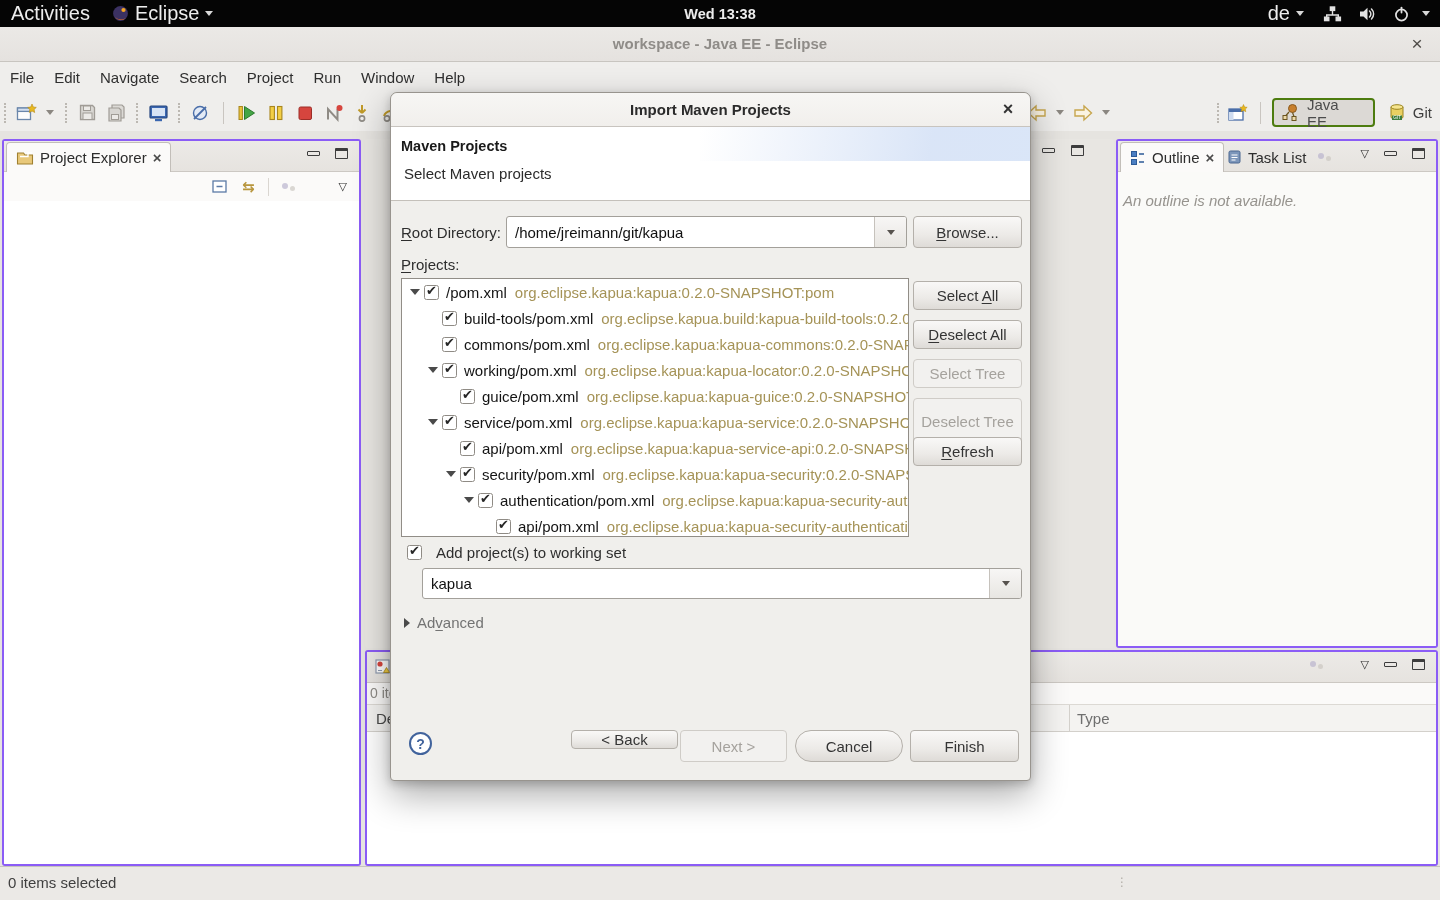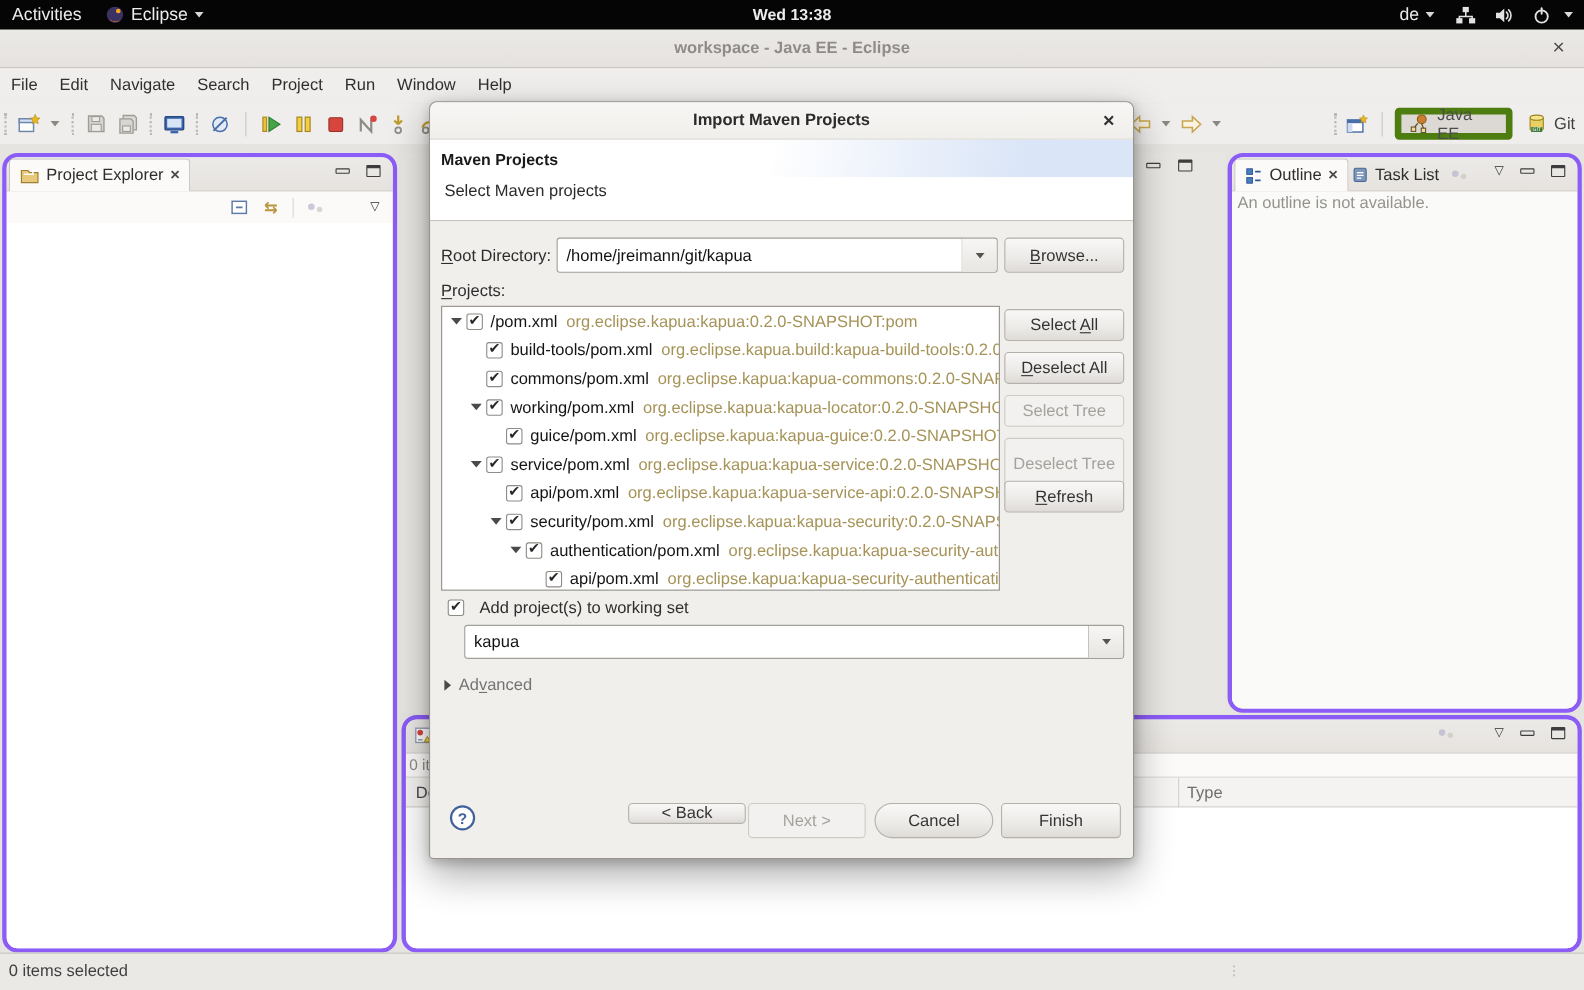--- a/index.html
+++ b/index.html
@@ -3,63 +3,63 @@
 <meta charset="utf-8">
 <style>
   * { margin:0; padding:0; box-sizing:border-box; }
   html,body { width:1440px; height:900px; }
   body { font-family:"Liberation Sans","DejaVu Sans",sans-serif; font-size:15px; color:#2e2e2e; }
   .screen { position:relative; width:1440px; height:900px; overflow:hidden; background:#e6e4e0; }
   .abs { position:absolute; }
 
   
   #topbar { left:0; top:0; width:1440px; height:27px; background:#050505; color:#ededed; display:flex; align-items:center; }
-  #topbar .tb-item { display:flex; align-items:center; gap:6px; padding:0 11px; height:27px; font-size:16px; }
+  #topbar .tb-item { display:flex; align-items:center; gap:6px; padding:0 11px; height:27px; font-size:20px; }
   #topbar .caret { width:0; height:0; border-left:4px solid transparent; border-right:4px solid transparent; border-top:5px solid #d8d8d8; }
   #clock { position:absolute; left:0; right:0; text-align:center; font-weight:700; font-size:14.5px; pointer-events:none; }
   #topbar-right { margin-left:auto; display:flex; align-items:center; height:23px; padding-right:10px; }
 
   
   #titlebar { left:0; top:27px; width:1440px; height:35px; background:linear-gradient(#ebe9e6,#e5e2df); border-bottom:1px solid #c8c5c0; }
   #win-title { width:100%; text-align:center; line-height:34px; color:#8f8c88; font-weight:700; font-size:15px; }
   #win-close { position:absolute; right:10px; top:4px; width:26px; height:26px; text-align:center; line-height:25px; font-size:19px; color:#4f4c48; }
 
   #menubar { left:0; top:62px; width:1440px; height:32px; background:#efeeec; display:flex; align-items:center; padding-left:0; }
   .menu-item { padding:0 10px; line-height:32px; color:#2f2f2f; }
 
   #toolbar { left:0; top:94px; width:1440px; height:37px; background:#efeeec; display:flex; align-items:center; padding-left:2px; gap:7px; }
   .t-handle { width:2px; height:20px; border-left:2px dotted #bcb8b2; margin:0 2px; }
   .t-sep { width:1px; height:22px; background:#c9c5c0; margin:0 5px; }
   .t-ico { width:22px; height:22px; display:flex; align-items:center; justify-content:center; }
   .t-caret { width:0; height:0; border-left:4px solid transparent; border-right:4px solid transparent; border-top:5px solid #8b8781; margin:0 2px; }
 
   #toolbar-right { left:1026px; top:94px; width:414px; height:37px; display:flex; align-items:center; gap:6px; }
-  #persp-javaee { display:flex; align-items:center; gap:7px; background:#dcd9d5; border:6px solid #4d7c0f; border-radius:4px; height:29px; padding:0 11px 0 7px; color:#4c4c4c; }
+  #persp-javaee { display:flex; align-items:center; gap:7px; background:#dcd9d5; border:2px solid #4d7c0f; border-radius:4px; height:29px; padding:0 11px 0 7px; color:#4c4c4c; }
   #persp-git { display:flex; align-items:center; gap:8px; height:29px; padding:0 8px; color:#3f3f3f; }
 
   
-  .panel { background:#fff; border:4px solid #8b5cf6; border-radius:14px; overflow:hidden; }
+  .panel { background:#fff; border:2px solid #8b5cf6; border-radius:3px; overflow:hidden; }
   .tabstrip { height:31px; background:linear-gradient(#eceae7,#e6e3df); border-bottom:1px solid #ccc8c3; position:relative; }
   .tab { position:absolute; top:1px; height:30px; display:flex; align-items:center; gap:6px; padding:0 9px; font-size:15px; color:#2d2d2d; }
   .tab.selected { background:#fbfaf9; border:1px solid #c2beb9; border-bottom:none; border-radius:4px 4px 0 0; }
   .tab-close { color:#4a4a4a; font-weight:700; font-size:15px; line-height:14px; }
   .mini { width:13px; height:5px; border:1.5px solid #3d3d3d; border-radius:1px; }
   .maxi { width:13px; height:11px; border:1.5px solid #3d3d3d; border-top-width:3px; border-radius:1px; }
   .chev { font-size:11px; color:#2f2f2f; line-height:1; }
   .dots { display:flex; gap:2px; opacity:.65; }
   .dots i { width:6px; height:6px; border-radius:50%; background:#b6b0cc; }
   .dots i:nth-child(2){ background:#c9c5bf; width:5px; height:5px; margin-top:3px; }
 
   #left-panel { left:2px; top:139px; width:359px; height:727px; }
   #lp-viewbar { height:29px; background:#fbfaf9; display:flex; align-items:center; justify-content:flex-end; gap:13px; padding-right:12px; }
   #lp-viewbar .vsep { width:1px; height:18px; background:#dad6d1; }
   .goldtxt { color:#b8963e; font-weight:700; font-size:15px; }
 
   #right-panel { left:1116px; top:139px; width:322px; height:509px; }
-  #rp-content { background:#fafaf8; height:100%; padding:2px 5px; color:#96938e; }
+  #rp-content { background:#fafaf8; height:100%; padding:20px 5px; color:#96938e;font-style:italic; }
 
   #editor-minmax { left:1042px; top:145px; display:flex; gap:16px; align-items:center; }
 
   #bottom-panel { left:365px; top:650px; width:1073px; height:216px; }
   #bp-filter { height:21px; background:#fbfaf9; font-size:14px; color:#8d8a85; padding-left:3px; line-height:20px; }
   #bp-header { height:28px; background:#f4f3f1; border-top:1px solid #dcd9d4; border-bottom:1px solid #d3d0cb; position:relative; }
   #bp-header .col1 { position:absolute; left:9px; top:0; line-height:27px; color:#4a4a4a; }
   #bp-header .coldiv { position:absolute; left:702px; top:0; width:1px; height:27px; background:#d3d0cb; }
   #bp-header .col2 { position:absolute; left:710px; top:0; line-height:27px; color:#6f6f6f; }
   .panel-controls { position:absolute; top:7px; right:11px; display:flex; align-items:center; gap:15px; }

